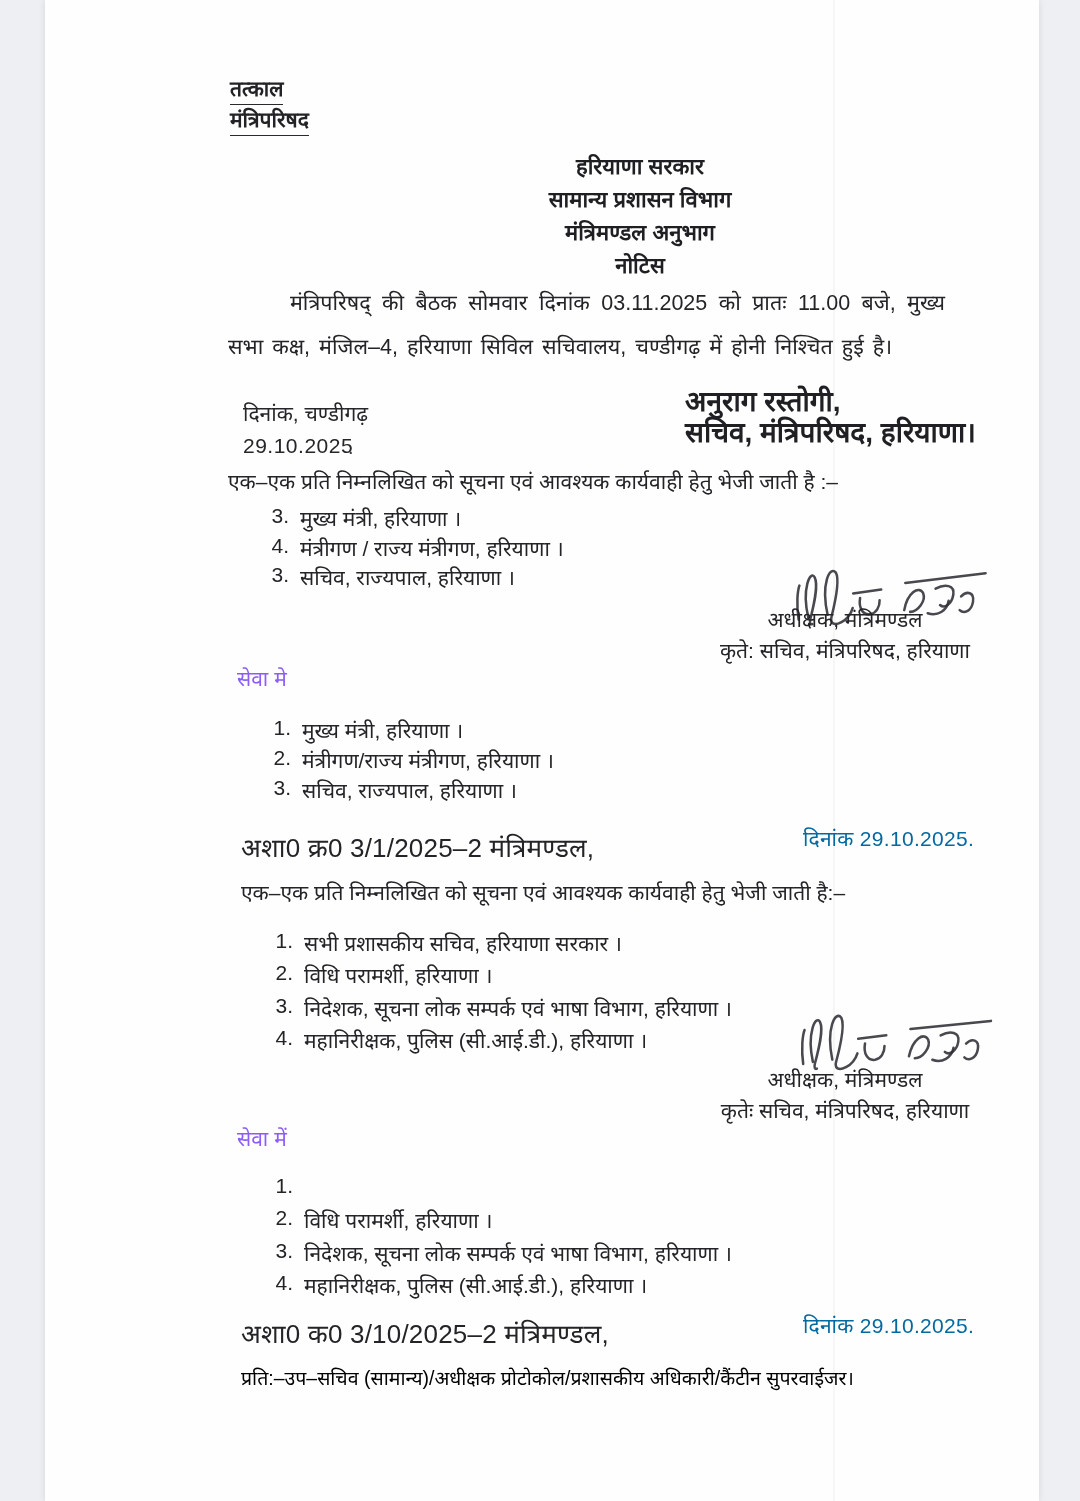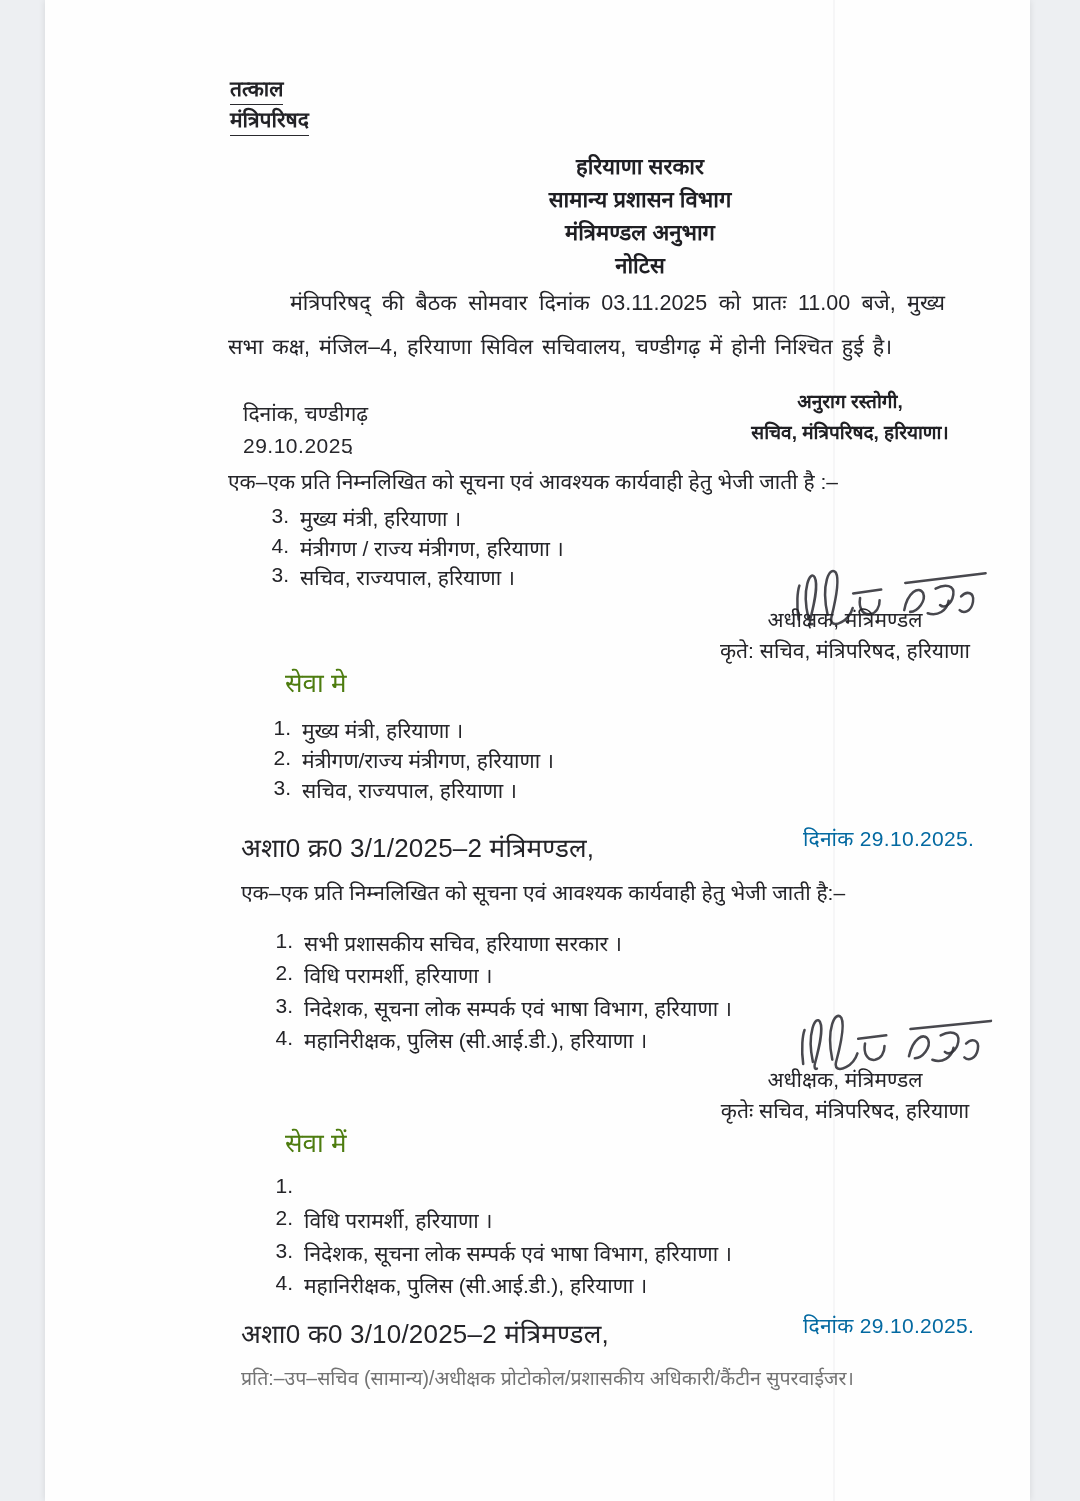--- a/index.html
+++ b/index.html
@@ -8,55 +8,56 @@
     background:#edeff2;
     font-family:"Liberation Sans","DejaVu Sans",sans-serif;
     color:#26262a;
     position:relative;
     overflow:hidden;
   }
   #page{
     position:absolute;left:45px;top:0;width:985px;height:1501px;
     background:#fefefe;
     box-shadow:0 0 7px rgba(0,0,0,.10);
+    padding-left:9px;
   }
   .crease{
     position:absolute;left:788px;top:0;width:2px;height:100%;
     background:rgba(120,125,135,.06);
   }
   .abs{position:absolute;white-space:nowrap;}
   .stamp{left:185px;top:74px;font-size:21px;line-height:29px;font-weight:bold;color:#232327;}
   .stamp span{display:block;border-bottom:1.5px solid #2a2a2e;padding-bottom:1px;width:max-content;}
   .header-block{left:370px;top:114px;width:450px;text-align:center;
     font-size:22px;line-height:33px;font-weight:bold;color:#1f1f23;margin-top:36px;}
   .header-block div{white-space:nowrap;}
   .para{
     left:183px;top:281px;width:717px;white-space:normal;
     font-size:21.5px;line-height:44px;text-align:justify;text-indent:62px;
     color:#242428;word-spacing:3px;
   }
   .dateline-place{left:198px;top:399px;font-size:21px;}
   .dateline-date{left:198px;top:434px;font-size:21px;letter-spacing:.5px;}
   .dateline-dot{left:303px;top:436px;font-size:20px;color:#3a3a40;}
-  .signatory{left:640px;top:386px;width:330px;text-align:center;font-weight:bold;
-    font-size:19px;line-height:31px;color:#202024;}
+  .signatory{left:640px;top:386px;width:330px;font-weight:bold;
+    font-size:28px;line-height:31px;color:#202024;}
   .intro{font-size:21px;color:#242428;}
   .intro1{left:183px;top:467px;}
   .intro2{left:196px;top:878px;}
   .list-row{display:flex;gap:11px;font-size:21px;color:#242428;}
   .list-row .num{min-width:24px;text-align:right;}
   .endorse{width:400px;text-align:center;font-size:21px;line-height:31px;color:#242428;}
   .endorse1{left:600px;top:604px;}
   .endorse2{left:600px;top:1064px;}
-  .seva{font-size:26px;color:#4d7c0f;margin-left:48px;}
+  .seva{font-size:21px;color:#8b5cf6;}
   .seva1{left:192px;top:664px;}
   .seva2{left:192px;top:1124px;}
   .ref-number{font-size:26px;color:#242428;letter-spacing:.2px;}
   .ref-date{font-size:21px;color:#0369a1;letter-spacing:.3px;}
-  .footer-line{left:196px;top:1364px;font-size:19.5px;color:#737373;}
+  .footer-line{left:196px;top:1364px;font-size:19.5px;color:#000000;}
   .sig{position:absolute;width:212px;height:68px;}
   .sig1{left:742px;top:560px;transform:rotate(-2deg);}
   .sig2{left:747px;top:1006px;transform:rotate(-1deg);}
   .sig path{fill:none;stroke:#2f2f35;stroke-width:2.6;stroke-linecap:round;stroke-linejoin:round;opacity:.88;}
 </style>
 </head>
 <body>
 
 <div id="page">
   <div class="crease"></div>

